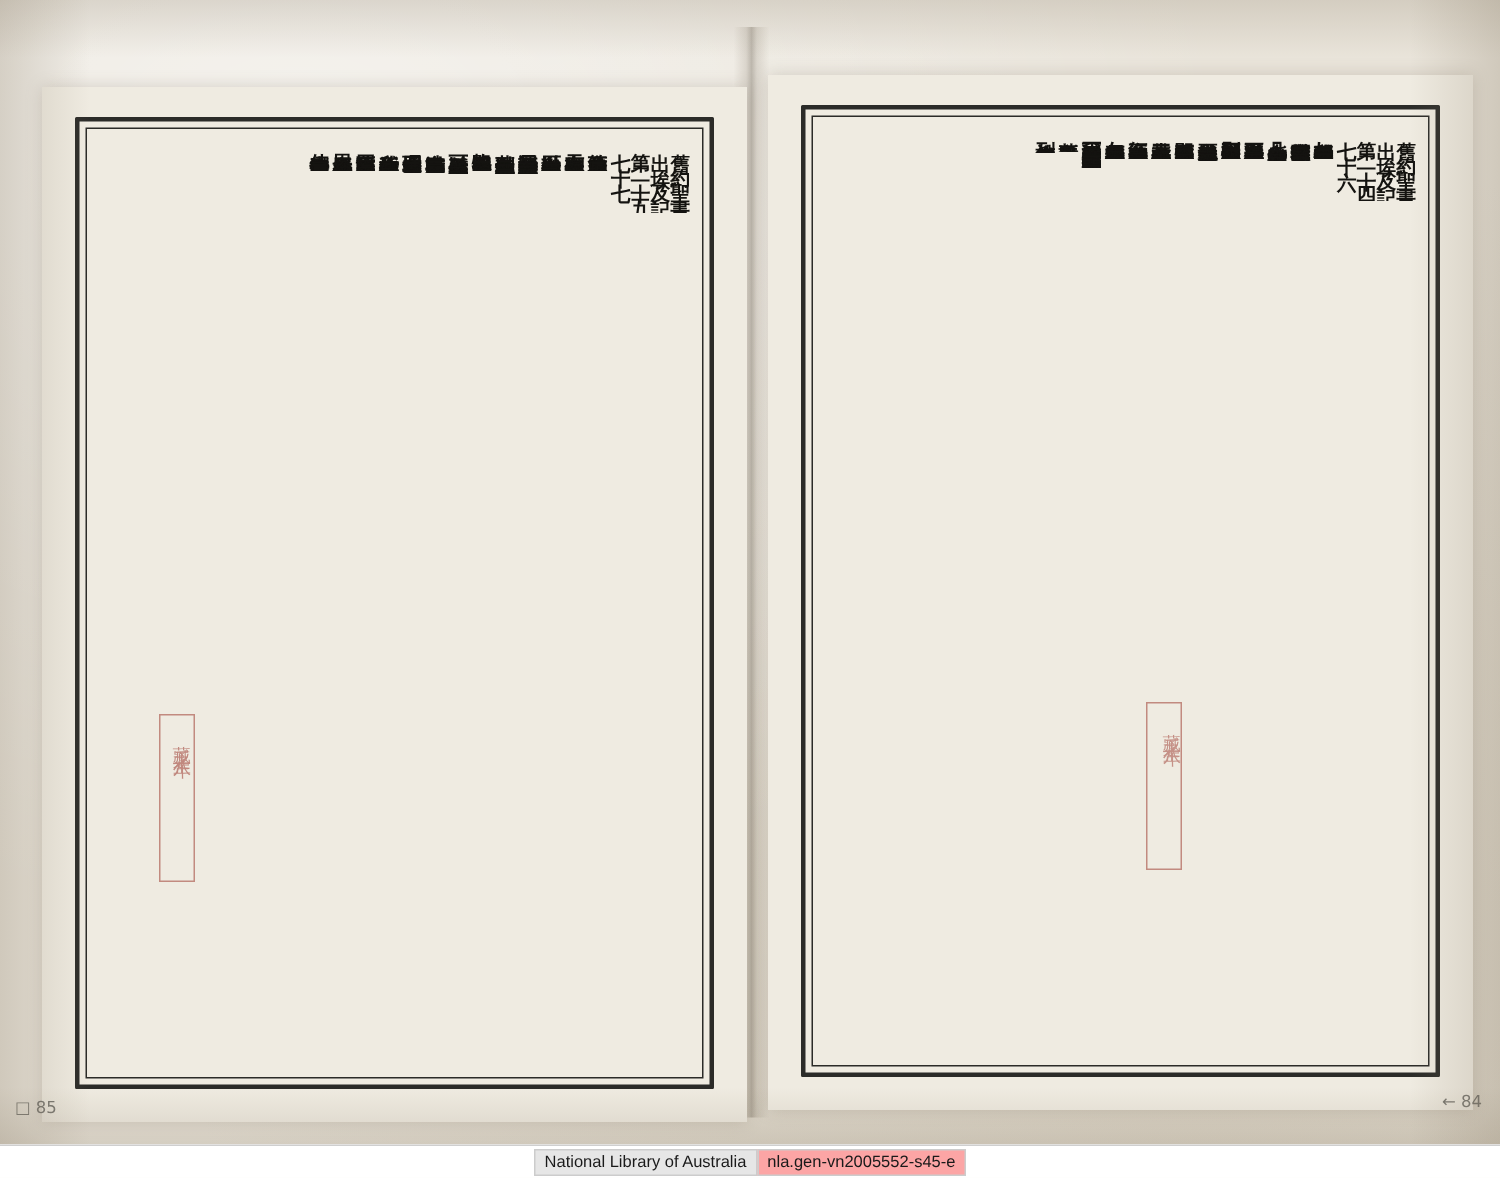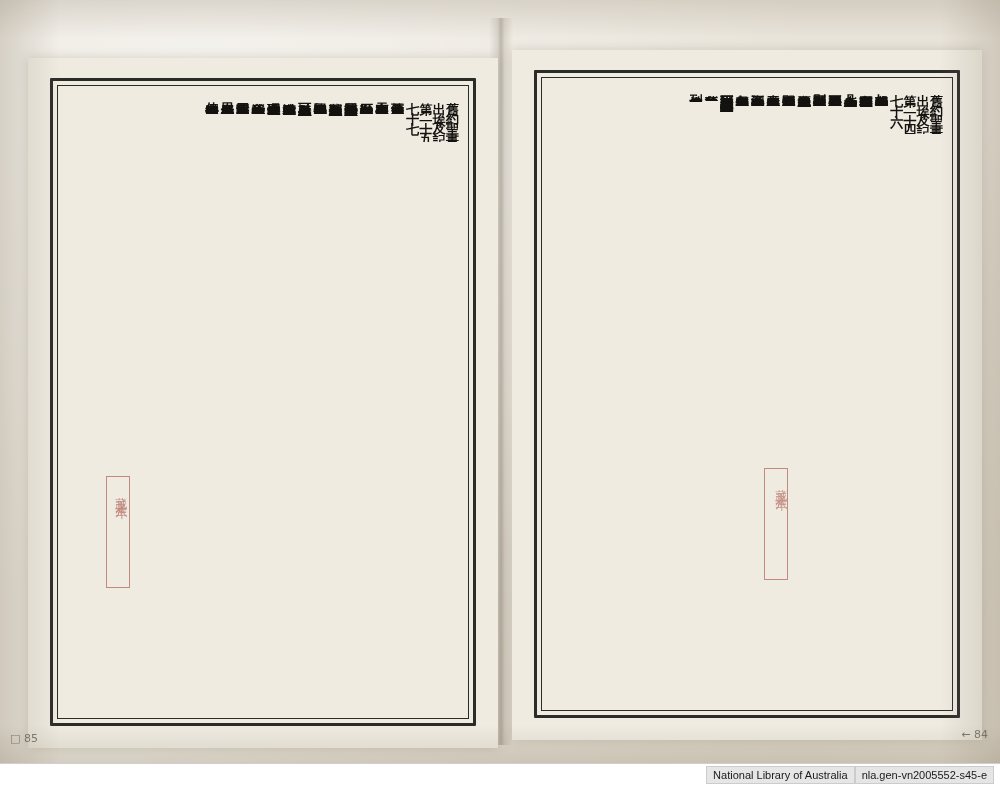--- a/index.html
+++ b/index.html
@@ -172,32 +172,32 @@
   .metabar {
     position: absolute;
     left: 0;
     bottom: 0;
     width: 1000px;
     height: 22px;
     background: #ffffff;
     border-top: 1px solid #cfcfcf;
     display: flex;
     align-items: center;
-    justify-content: flex-end;
+    justify-content: center;
     padding: 0 6px;
     box-sizing: border-box;
   }
   .metabar .left-text,
   .metabar .right-text {
     font-family: "Liberation Sans", sans-serif;
     font-size: 11px;
     color: #1a1a1a;
   }
   .metabar .right-text {
-    background: #e5e5e5;
+    background: #fca5a5;
     padding: 2px 6px;
     border: 1px solid #cccccc;
   }
   .metabar .left-text {
     background: #e6e6e6;
     padding: 2px 6px;
     border: 1px solid #cccccc;
   }
 </style>
 </head>

